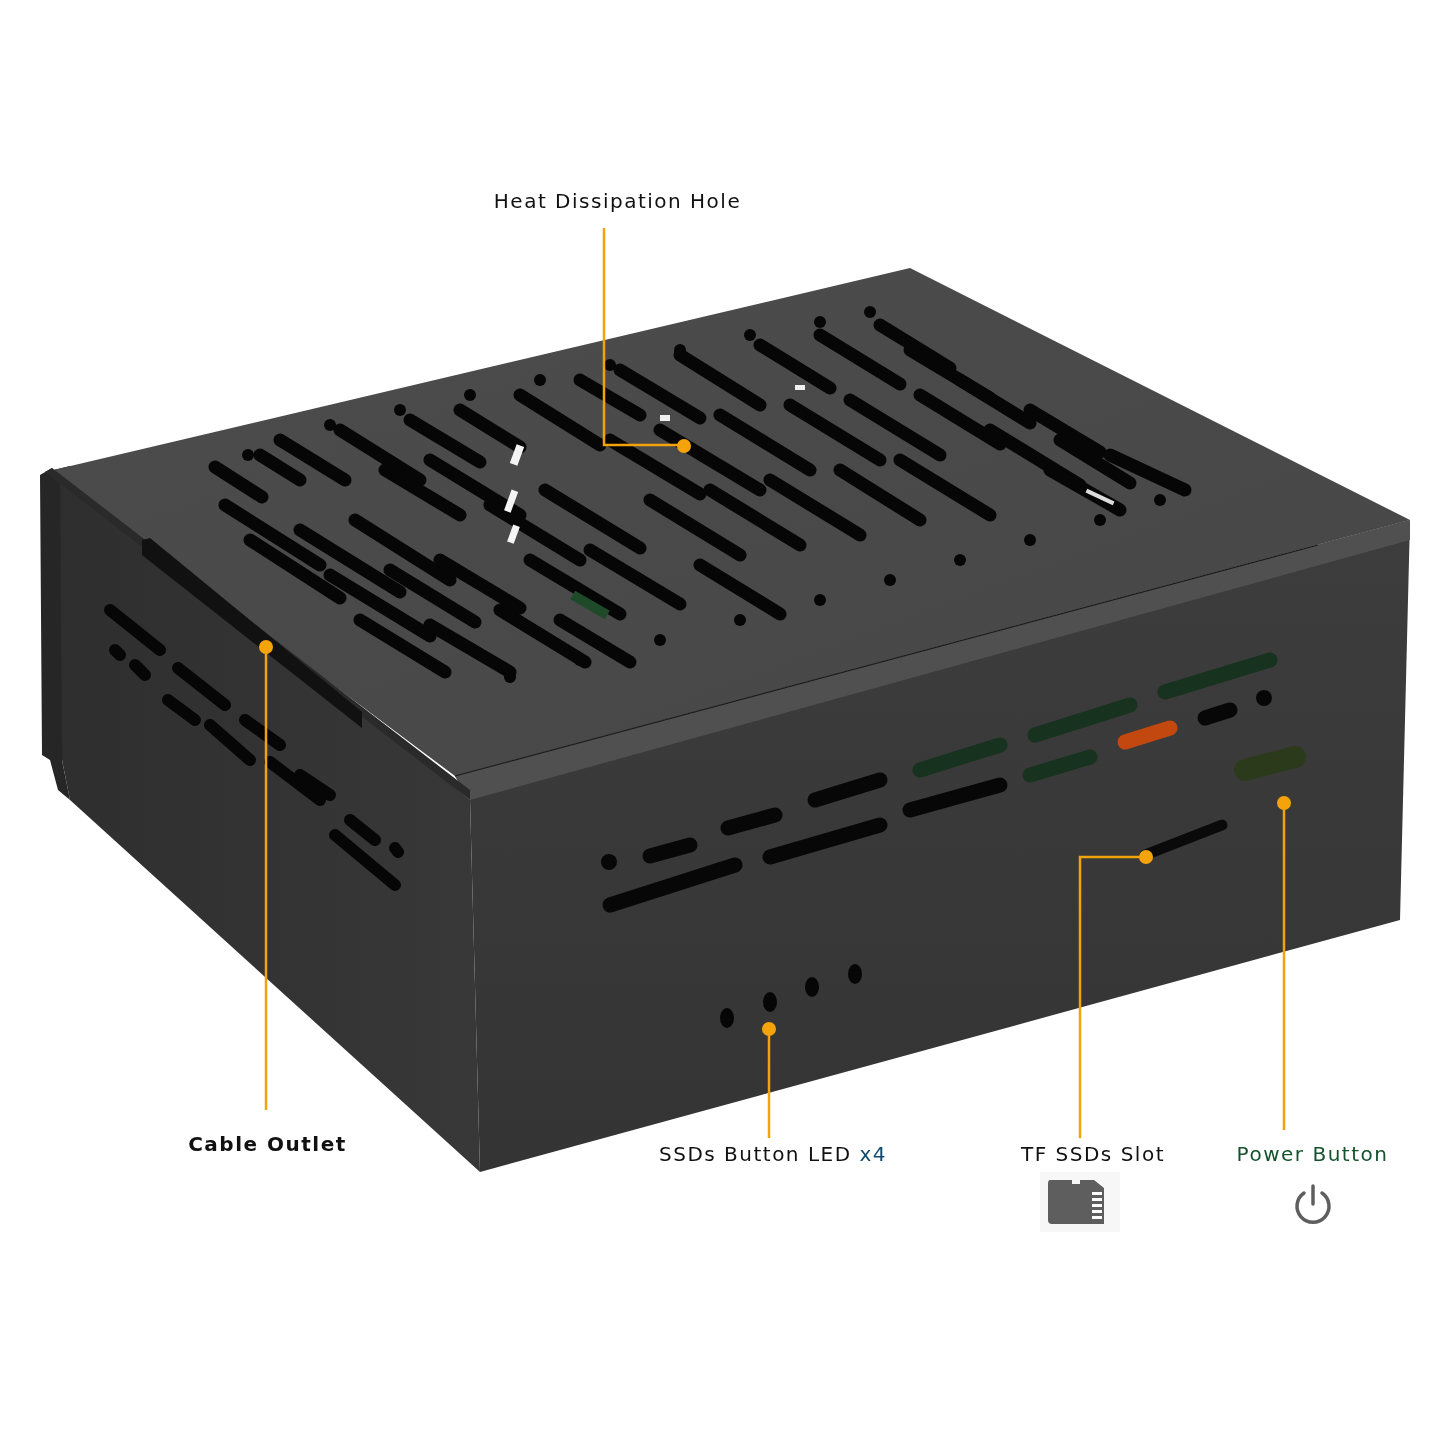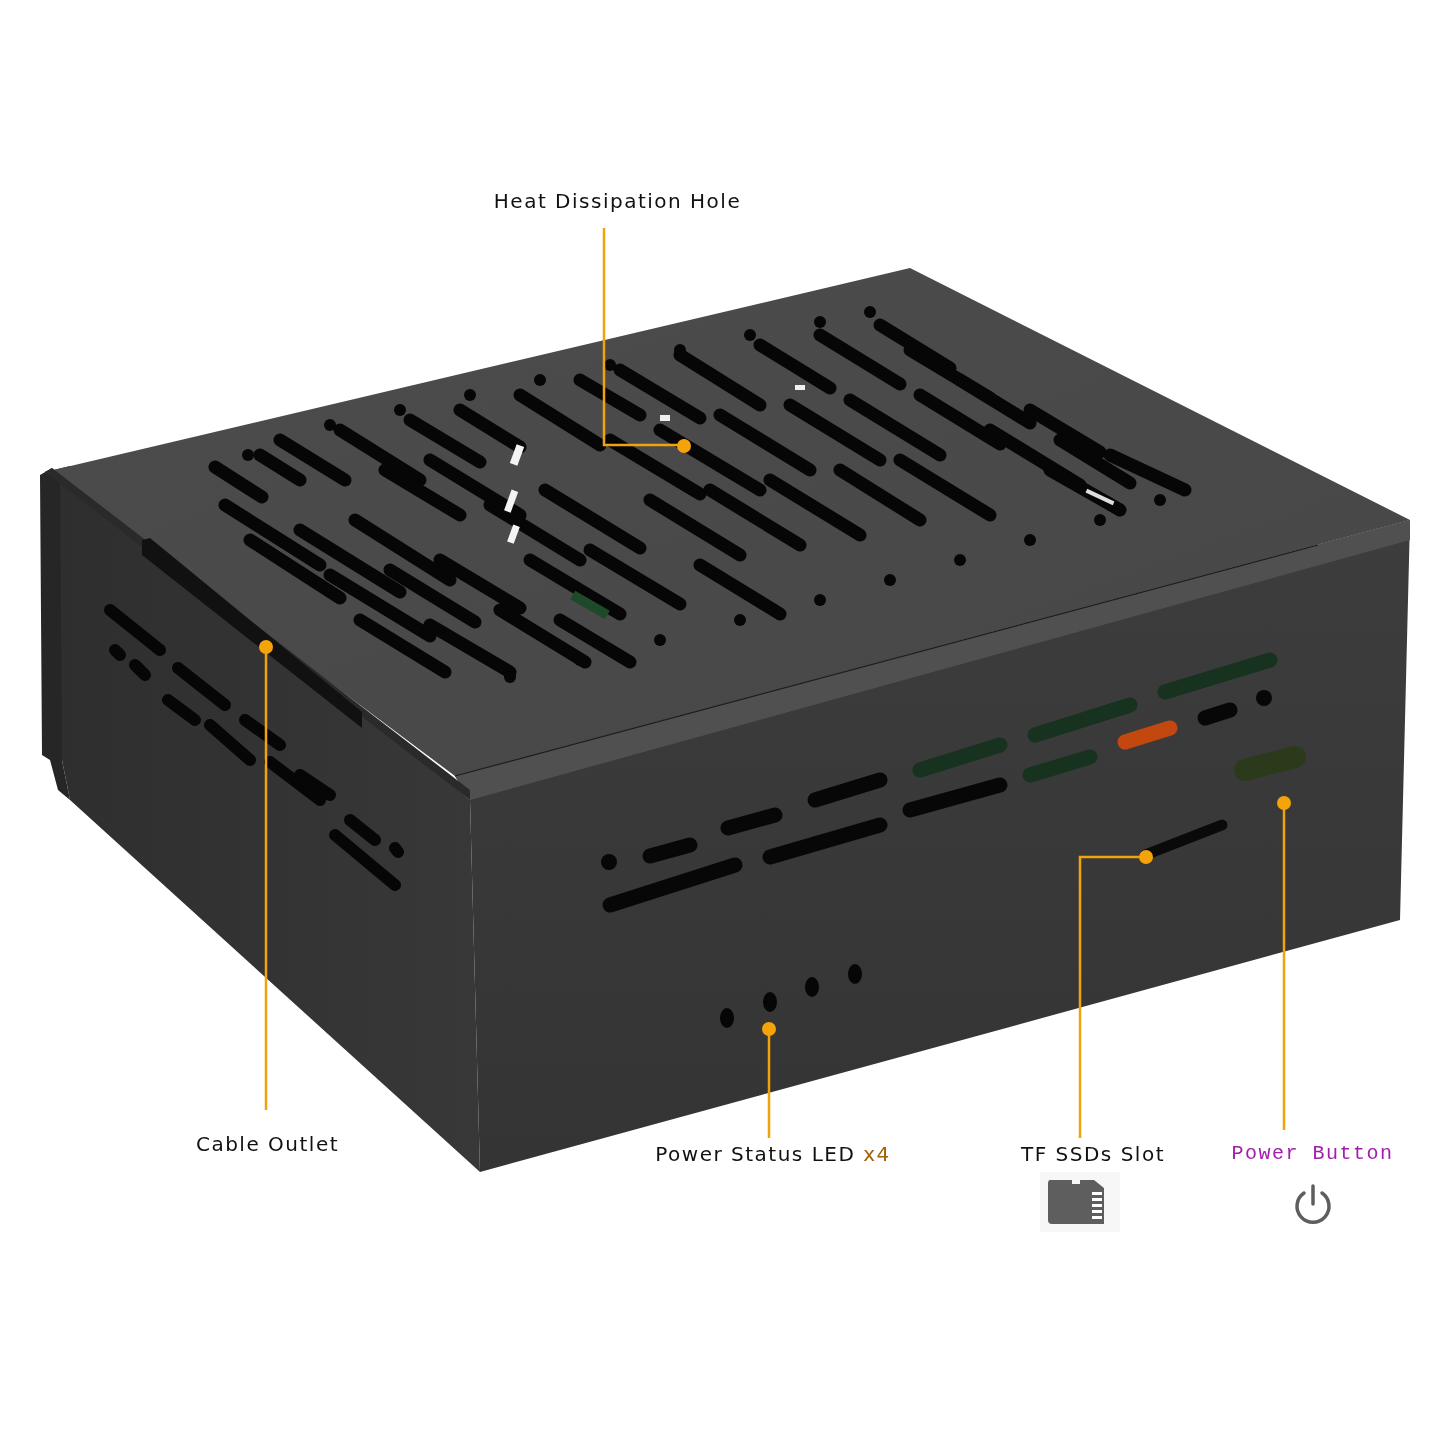--- a/index.html
+++ b/index.html
@@ -1,22 +1,22 @@
 <!DOCTYPE html>
 <html><head>
 <meta charset="utf-8">
 <style>
   html, body { margin: 0; padding: 0; background: #ffffff; }
   body { width: 1445px; height: 1445px; position: relative; overflow: hidden;
          font-family: "DejaVu Sans", "Liberation Sans", sans-serif; }
   #scene { position: absolute; left: 0; top: 0; width: 1445px; height: 1445px; }
   .label { position: absolute; color: #111; font-size: 20px; letter-spacing: 1.5px;
            white-space: nowrap; line-height: 34px; text-align: center; }
-  .label .accent { color: #a16207; }
-  .label.red { color: #a21caf; font-family: Liberation Mono, monospace; }
+  .label .accent { color: #0c4a6e; }
+  .label.red { color: #14532d; }
   .multi { text-align: center; }
   .icon-box { position: absolute; }
 </style>
 </head>
 <body>
 
 <svg id="scene" viewBox="0 0 1445 1445" xmlns="http://www.w3.org/2000/svg">
   <defs>
     <linearGradient id="topGrad" x1="0" y1="0" x2="1" y2="1">
       <stop offset="0" stop-color="#4c4c4c"></stop>
@@ -193,24 +193,24 @@
     <circle cx="684" cy="446" r="7"></circle>
     <circle cx="266" cy="647" r="7"></circle>
     <circle cx="769" cy="1029" r="7"></circle>
     <circle cx="1146" cy="857" r="7"></circle>
     <circle cx="1284" cy="803" r="7"></circle>
   </g>
 </svg>
 
 <div class="label" style="left:460px; top:184px; width:315px;">Heat Dissipation Hole</div>
 
-<div class="label" style="left:170px; top:1127px; width:195px;">Cable Outlet</div>
+<div class="label" style="left:170px; top:1127px; width:195px;font-weight:bold;">Cable Outlet</div>
 
 <div class="label multi" style="left:588px; top:1137px; width:370px;">
-  <div><span>Power Status LED </span><span class="accent">x4</span></div>
+  <div><span>SSDs Button LED </span><span class="accent">x4</span></div>
 </div>
 
 <div class="label" style="left:998px; top:1137px; width:190px;">TF SSDs Slot</div>
 
 <div class="label red" style="left:1210px; top:1137px; width:205px;">Power Button</div>
 
 <svg class="icon-box" style="left:1040px; top:1172px;" width="80" height="60" viewBox="0 0 80 60">
   <rect x="0" y="0" width="80" height="60" fill="#f7f7f7"></rect>
   <path d="M10 8 L32 8 L32 12 L40 12 L40 8 L54 8 L64 16 L64 52 L12 52 Q8 52 8 48 L8 12 Q8 8 10 8 Z" fill="#5e5e5e"></path>
   <g fill="#ffffff">

